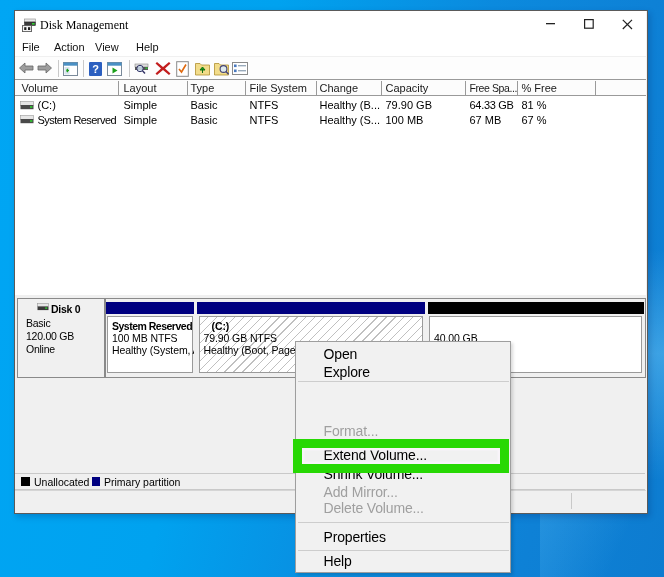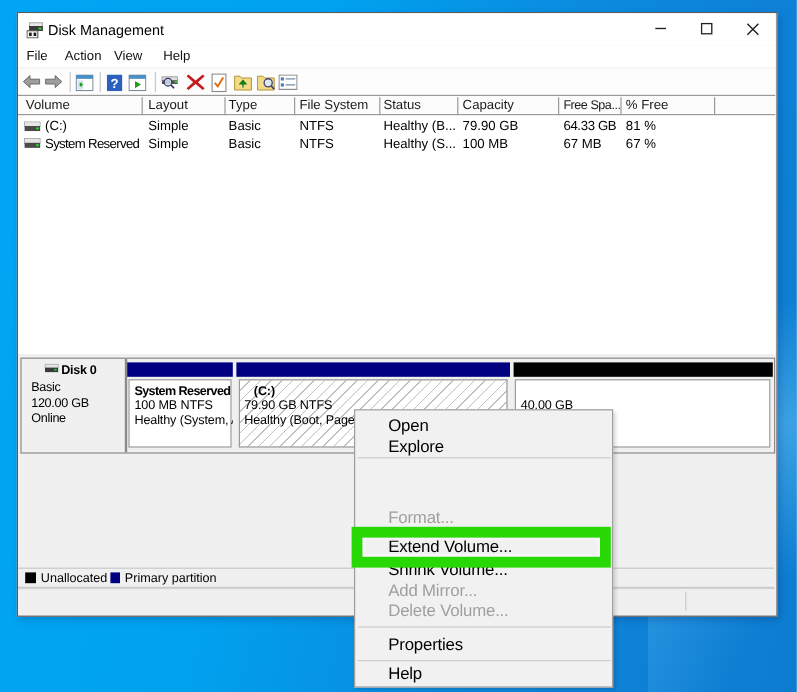--- a/index.html
+++ b/index.html
@@ -9,21 +9,21 @@
   background:linear-gradient(103deg, #00a6f4 0%, #00a2ef 35%, #0b8ade 62%, #0e81d6 82%, #0d7cd0 100%);
   position:relative;
 }
 .abs { position:absolute; }
 #win {
   position:absolute; left:14px; top:10px; width:634px; height:504px;
   background:#f0f0f0; border:1.5px solid #5a5a5a; box-shadow:2px 3px 6px rgba(0,25,80,0.22);
 }
 
 #titlebar { position:absolute; left:0; top:0; width:631px; height:27px; background:#ffffff; }
-#title { position:absolute; left:25px; top:7px; font-size:12px; color:#000; }
+#title { position:absolute; left:25px; top:7px; font-size:12px; color:#000;font-family:Liberation Serif, serif; }
 #menubar { position:absolute; left:0; top:27px; width:631px; height:18px; background:#ffffff; font-size:11px; color:#111; }
 #menubar span { position:absolute; top:3px; }
 #toolbar { position:absolute; left:0; top:45px; width:631px; height:24px; background:#fdfdfd; border-top:1px solid #f0f0f0;}
 .tsep { position:absolute; top:3px; width:1px; height:17px; background:#c9c9c9; }
 #listpane { position:absolute; left:0px; top:68px; width:631px; height:216px; background:#fff; border-top:1px solid #9a9a9a;}
 #lhead { position:absolute; left:0; top:0; width:631px; height:16px; background:#fcfcfc; border-bottom:1px solid #9a9a9a; }
 .hsep { position:absolute; top:1px; width:1px; height:15px; background:#9a9a9a; }
 .htxt { position:absolute; top:2px; font-size:11px; color:#1a1a1a; }
 .rtxt { position:absolute; font-size:11px; color:#000; }
 #diskpane { position:absolute; left:0; top:284px; width:631px; height:217px; background:#f0f0f0; }
@@ -152,21 +152,21 @@
    <div class="hsep" style="left:230px"></div>
    <div class="hsep" style="left:300.5px"></div>
    <div class="hsep" style="left:365.5px"></div>
    <div class="hsep" style="left:450px"></div>
    <div class="hsep" style="left:502px"></div>
    <div class="hsep" style="left:579.5px"></div>
    <span class="htxt" style="left:6.5px">Volume</span>
    <span class="htxt" style="left:108.5px">Layout</span>
    <span class="htxt" style="left:175.5px">Type</span>
    <span class="htxt" style="left:234.5px">File System</span>
-   <span class="htxt" style="left:304.5px">Status</span>
+   <span class="htxt" style="left:304.5px">Change</span>
    <span class="htxt" style="left:370.5px">Capacity</span>
    <span class="htxt" style="left:454.5px;font-size:10.5px;letter-spacing:-0.4px">Free Spa...</span>
    <span class="htxt" style="left:506.5px">% Free</span>
   </div>
 
   <svg class="abs" style="left:5px;top:21px" width="14" height="9" viewBox="0 0 14 9">
     <rect x="0.5" y="0.5" width="13" height="4" fill="#e6e6e6" stroke="#999" stroke-width="0.6"></rect>
     <rect x="0.5" y="4" width="13" height="4.2" fill="#4a4a4a"></rect>
     <rect x="10" y="5.2" width="2.4" height="1.6" fill="#2fd12f"></rect>
   </svg>

